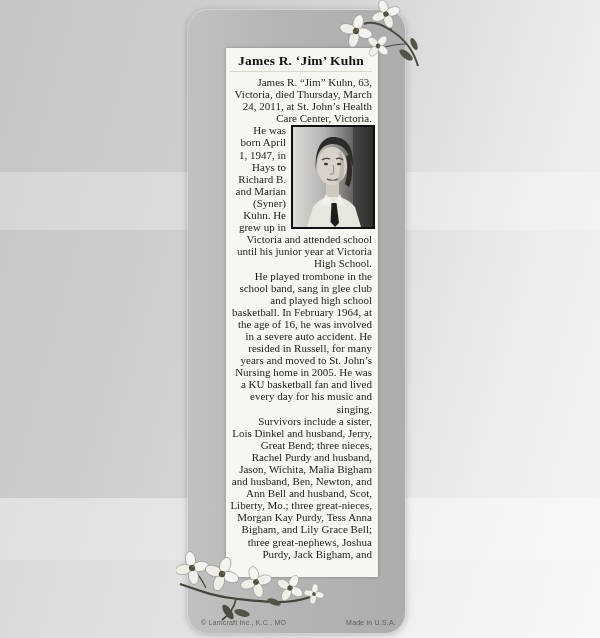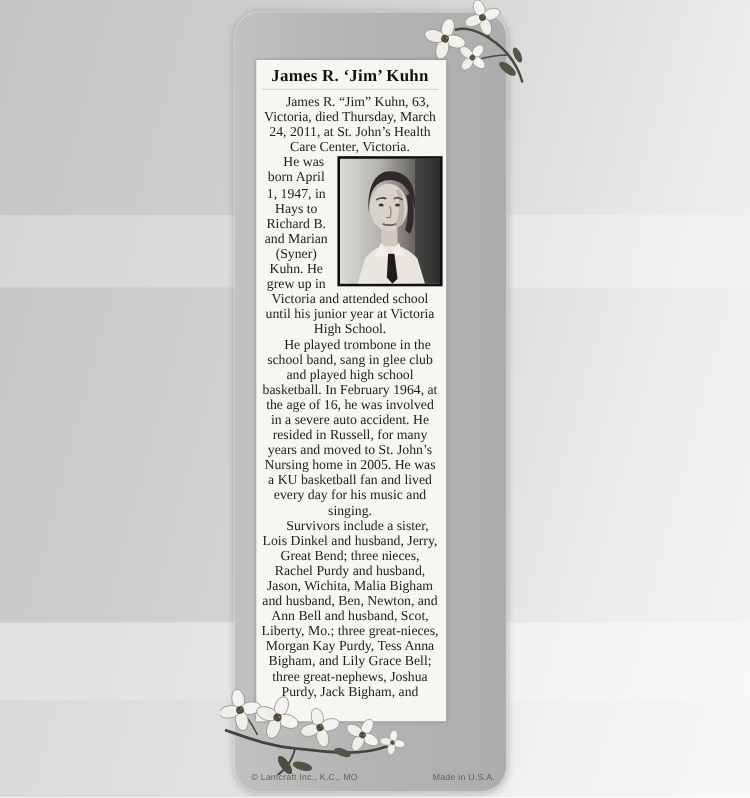--- a/index.html
+++ b/index.html
@@ -13,30 +13,30 @@
   .band2{top:498px;height:62px;background:rgba(255,255,255,0.42);}
   .band3{top:560px;height:78px;background:rgba(255,255,255,0.30);}
 
   .card{
     position:absolute;left:188px;top:10px;width:217px;height:623px;border-radius:20px;
     background:linear-gradient(90deg,#c1c1c1 0%,#b4b4b4 45%,#adadad 100%);
     box-shadow:0 1px 7px rgba(0,0,0,0.28), 0 0 0 1px rgba(255,255,255,0.6);
     z-index:2;
   }
   .panel{
-    position:absolute;left:17px;top:38px;width:152px;height:529px;
+    position:absolute;left:38px;top:38px;width:152px;height:529px;
     background:#f8f6f0;box-shadow:0 0 3px rgba(0,0,0,0.28);
     padding:5px 6px 0 4px;box-sizing:border-box;overflow:hidden;
   }
   .title{
     font-weight:bold;font-size:13.5px;line-height:15px;text-align:center;color:#121212;
     padding-bottom:3px;border-bottom:1px solid #d9d6cb;margin:0 0 4px 0;letter-spacing:0.2px;
   }
   .para{
-    font-size:11px;line-height:12.1px;color:#1d1d1d;margin:0;text-indent:12px;text-align:center;
+    font-size:11px;line-height:12.1px;color:#1d1d1d;margin:0;text-indent:12px;text-align:right;
   }
   .photo-float{
     float:right;width:80px;height:100px;border:2px solid #101010;
     margin:1px -3px 3px 5px;background:#9a9a9a;
   }
   .photo-float svg{display:block;width:100%;height:100%;}
   .flowers-top{position:absolute;left:326px;top:0;width:100px;height:72px;z-index:3;}
   .flowers-bottom{position:absolute;left:176px;top:546px;width:152px;height:84px;z-index:3;}
   .footer-left{
     position:absolute;left:13px;bottom:7px;font-size:7px;letter-spacing:0.2px;

